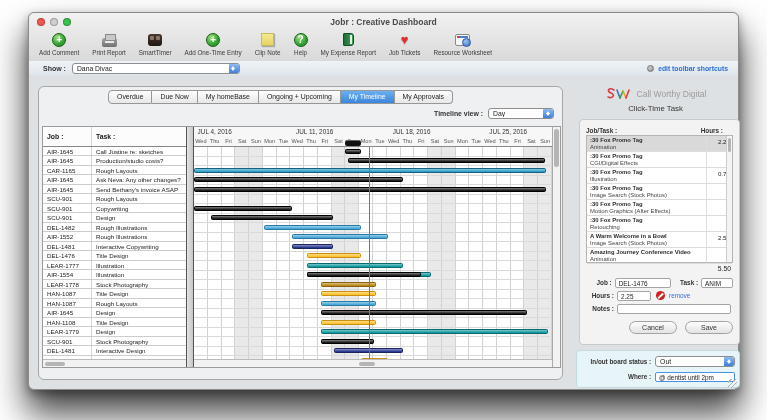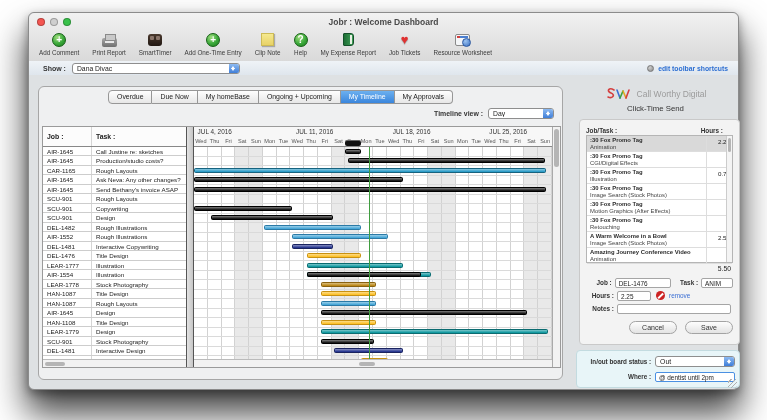--- a/index.html
+++ b/index.html
@@ -144,21 +144,21 @@
 <div class="canvas">
   <div class="window">
 
     <div class="chrome">
       <div class="titlebar">
         <div class="lights">
           <div class="light l-red"></div>
           <div class="light l-yel"></div>
           <div class="light l-grn"></div>
         </div>
-        <div class="wtitle">Jobr : Welcome Dashboard</div>
+        <div class="wtitle">Jobr : Creative Dashboard</div>
       </div>
       <div class="toolbar">
           <div class="tool">
             <div class="icwrap">
               <span class="sphere">+</span>
             </div>
             <span class="lbl">Add Comment</span>
           </div>
           <div class="tool">
             <div class="icwrap">
@@ -493,21 +493,21 @@
       <div class="brand">
         <svg width="28" height="14">
           <path d="M9 3 C4 0 1 4 6 6 C11 8 7 12 3 10" stroke="#d43f3f" fill="none" stroke-width="1.6" stroke-linecap="round"></path>
           <path d="M12 3 L15 11" stroke="#3b6fd4" fill="none" stroke-width="1.6" stroke-linecap="round"></path>
           <path d="M15 11 L18 4" stroke="#3da23d" fill="none" stroke-width="1.6" stroke-linecap="round"></path>
           <path d="M18 4 L21 11" stroke="#e0a91f" fill="none" stroke-width="1.6" stroke-linecap="round"></path>
           <path d="M21 11 L24 3" stroke="#d43f3f" fill="none" stroke-width="1.6" stroke-linecap="round"></path>
         </svg>
         <span class="brandname">Call Worthy Digital</span>
       </div>
-      <div class="cardtitle">Click-Time Send</div>
+      <div class="cardtitle">Click-Time Task</div>
 
       <div class="card">
         <div class="collabels">
           <span class="c1">Job/Task :</span>
           <span class="c2">Hours :</span>
         </div>
         <div class="elist" id="elist">
           <div class="erow sel">
               <div class="etxt">
                 <div class="t1">:30 Fox Promo Tag</div>

